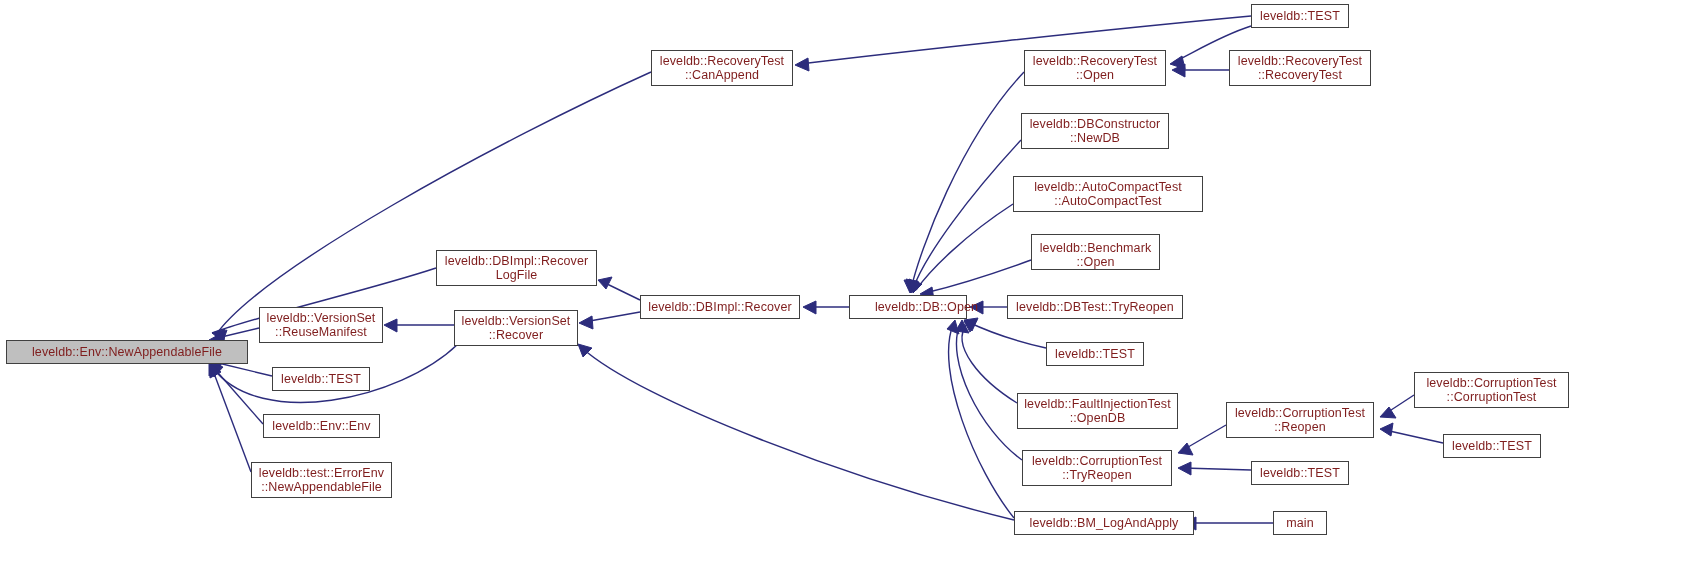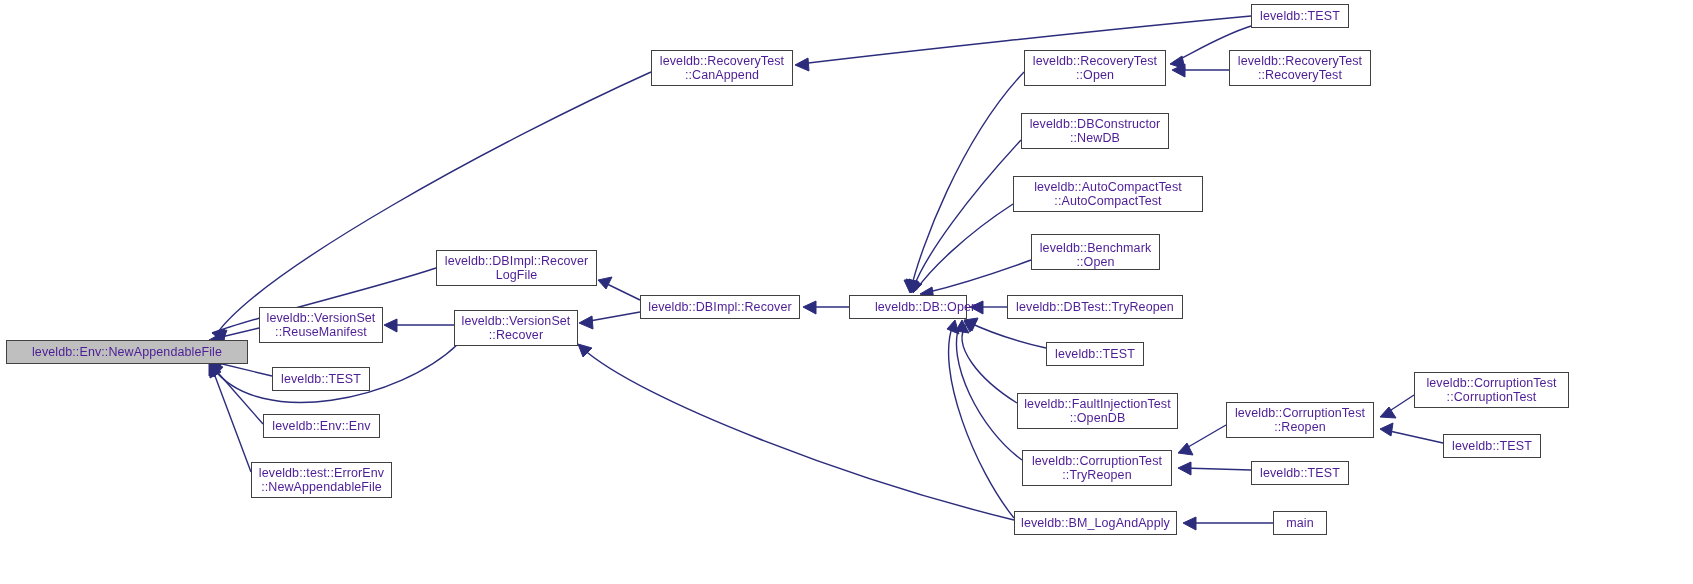--- a/index.html
+++ b/index.html
@@ -25,21 +25,21 @@
   }
   .node {
     position: absolute;
     box-sizing: border-box;
     display: flex;
     align-items: center;
     justify-content: center;
     text-align: center;
     background: #ffffff;
     border: 1px solid #404040;
-    color: #4c1d95;
+    color: #7f1d1d;
     font-size: 12.5px;
     line-height: 14px;
     letter-spacing: 0.1px;
     white-space: pre-line;
     z-index: 2;
   }
   .node.highlight {
     background: #bfbfbf;
     border: 1px solid #404040;
   }
@@ -192,21 +192,21 @@
     <div class="node" style="left: 1013px; top: 176px; width: 190px; height: 36px;"><span>leveldb::AutoCompactTest
 ::AutoCompactTest</span></div>
     <div class="node" style="left: 1031px; top: 234px; width: 129px; height: 36px; align-items: flex-end;"><span>leveldb::Benchmark
 ::Open</span></div>
     <div class="node" style="left: 1007px; top: 295px; width: 176px; height: 24px;"><span>leveldb::DBTest::TryReopen</span></div>
     <div class="node" style="left: 1046px; top: 342px; width: 98px; height: 24px;"><span>leveldb::TEST</span></div>
     <div class="node" style="left: 1017px; top: 393px; width: 161px; height: 36px;"><span>leveldb::FaultInjectionTest
 ::OpenDB</span></div>
     <div class="node" style="left: 1022px; top: 450px; width: 150px; height: 36px;"><span>leveldb::CorruptionTest
 ::TryReopen</span></div>
-    <div class="node" style="left: 1014px; top: 511px; width: 163px; height: 24px;"><span>leveldb::BM_LogAndApply</span></div>
+    <div class="node" style="left: 1014px; top: 511px; width: 180px; height: 24px;"><span>leveldb::BM_LogAndApply</span></div>
     <div class="node" style="left: 1251px; top: 4px; width: 98px; height: 24px;"><span>leveldb::TEST</span></div>
     <div class="node" style="left: 1229px; top: 50px; width: 142px; height: 36px;"><span>leveldb::RecoveryTest
 ::RecoveryTest</span></div>
     <div class="node" style="left: 1226px; top: 402px; width: 148px; height: 36px;"><span>leveldb::CorruptionTest
 ::Reopen</span></div>
     <div class="node" style="left: 1251px; top: 461px; width: 98px; height: 24px;"><span>leveldb::TEST</span></div>
     <div class="node" style="left: 1414px; top: 372px; width: 155px; height: 36px;"><span>leveldb::CorruptionTest
 ::CorruptionTest</span></div>
     <div class="node" style="left: 1443px; top: 434px; width: 98px; height: 24px;"><span>leveldb::TEST</span></div>
     <div class="node" style="left: 1273px; top: 511px; width: 54px; height: 24px;"><span>main</span></div>

